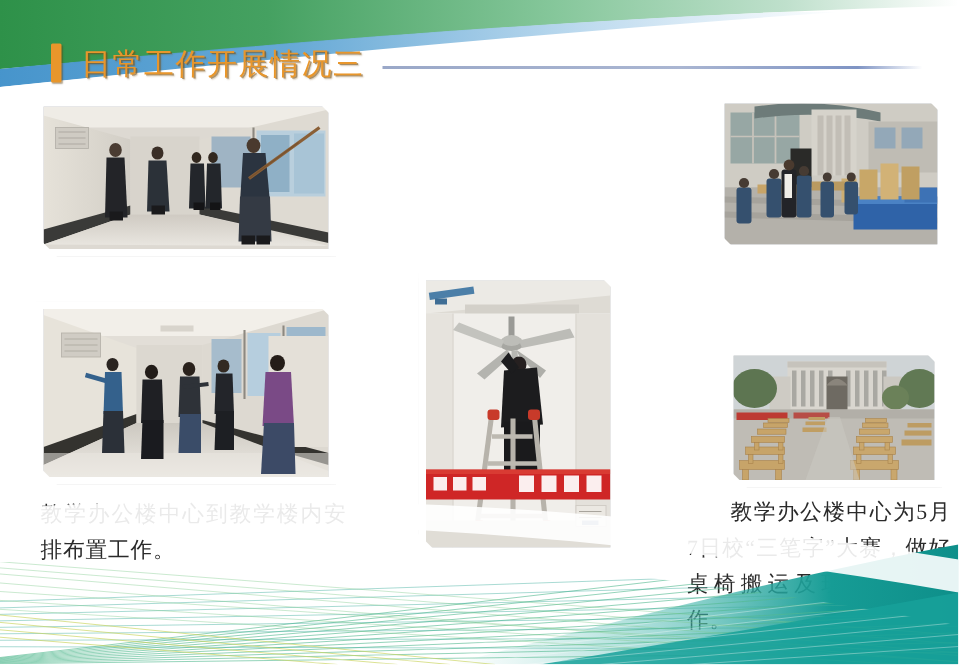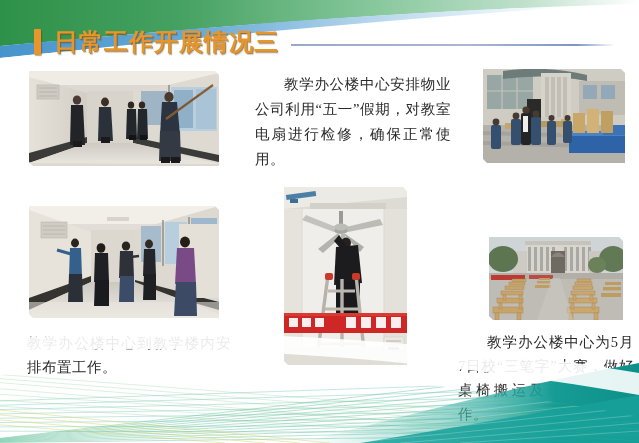--- a/index.html
+++ b/index.html
@@ -48,22 +48,22 @@
     width: 7px;
     height: 26px;
     background: #E8962B;
     border-radius: 1px;
     box-shadow: 1px 1px 1px rgba(90,60,10,0.45);
     flex: 0 0 auto;
   }
   .title-text {
     margin-left: 13px;
     font-family: "DejaVu Sans", "Liberation Sans", sans-serif;
-    font-size: 24px;
-    font-weight: bold;
+    font-size: 20px;
+    font-weight: normal;
     letter-spacing: 1px;
     color: #E8962B;
     white-space: nowrap;
     text-shadow:
       1px 1px 0 rgba(120,80,20,0.55),
       1.5px 1.5px 1px rgba(120,80,20,0.30);
     flex: 0 0 auto;
   }
   .title-rule {
     margin-left: 12px;
@@ -274,21 +274,20 @@
           <circle cx="84.5" cy="49" r="3"></circle>
         </g>
 
         <rect x="38" y="44" width="10" height="32" rx="2" fill="#232428"></rect>
         <circle cx="43" cy="41" r="3.6" fill="#4a3a2e"></circle>
         <rect x="40" y="47" width="5" height="16" fill="#f0eee8"></rect>
       </svg>
     </div>
   </div>
 
-  <div class="body-text" style="left:255px; top:72px; width:196px;">教学办公楼中心安排物业公司利用“五一”假期，对教室电扇进行检修，确保正常使用。</div>
 
   <div class="photo" style="left:24px; top:201px; width:200px; height:122px;">
     <div class="inner">
       <svg viewBox="0 0 190 112" preserveAspectRatio="none" aria-hidden="true">
         <defs>
           <linearGradient id="p3floor" x1="0" y1="0" x2="0" y2="1">
             <stop offset="0%" stop-color="#ccc8c0"></stop>
               <stop offset="100%" stop-color="#eeebe5"></stop>
           </linearGradient>
         </defs>

